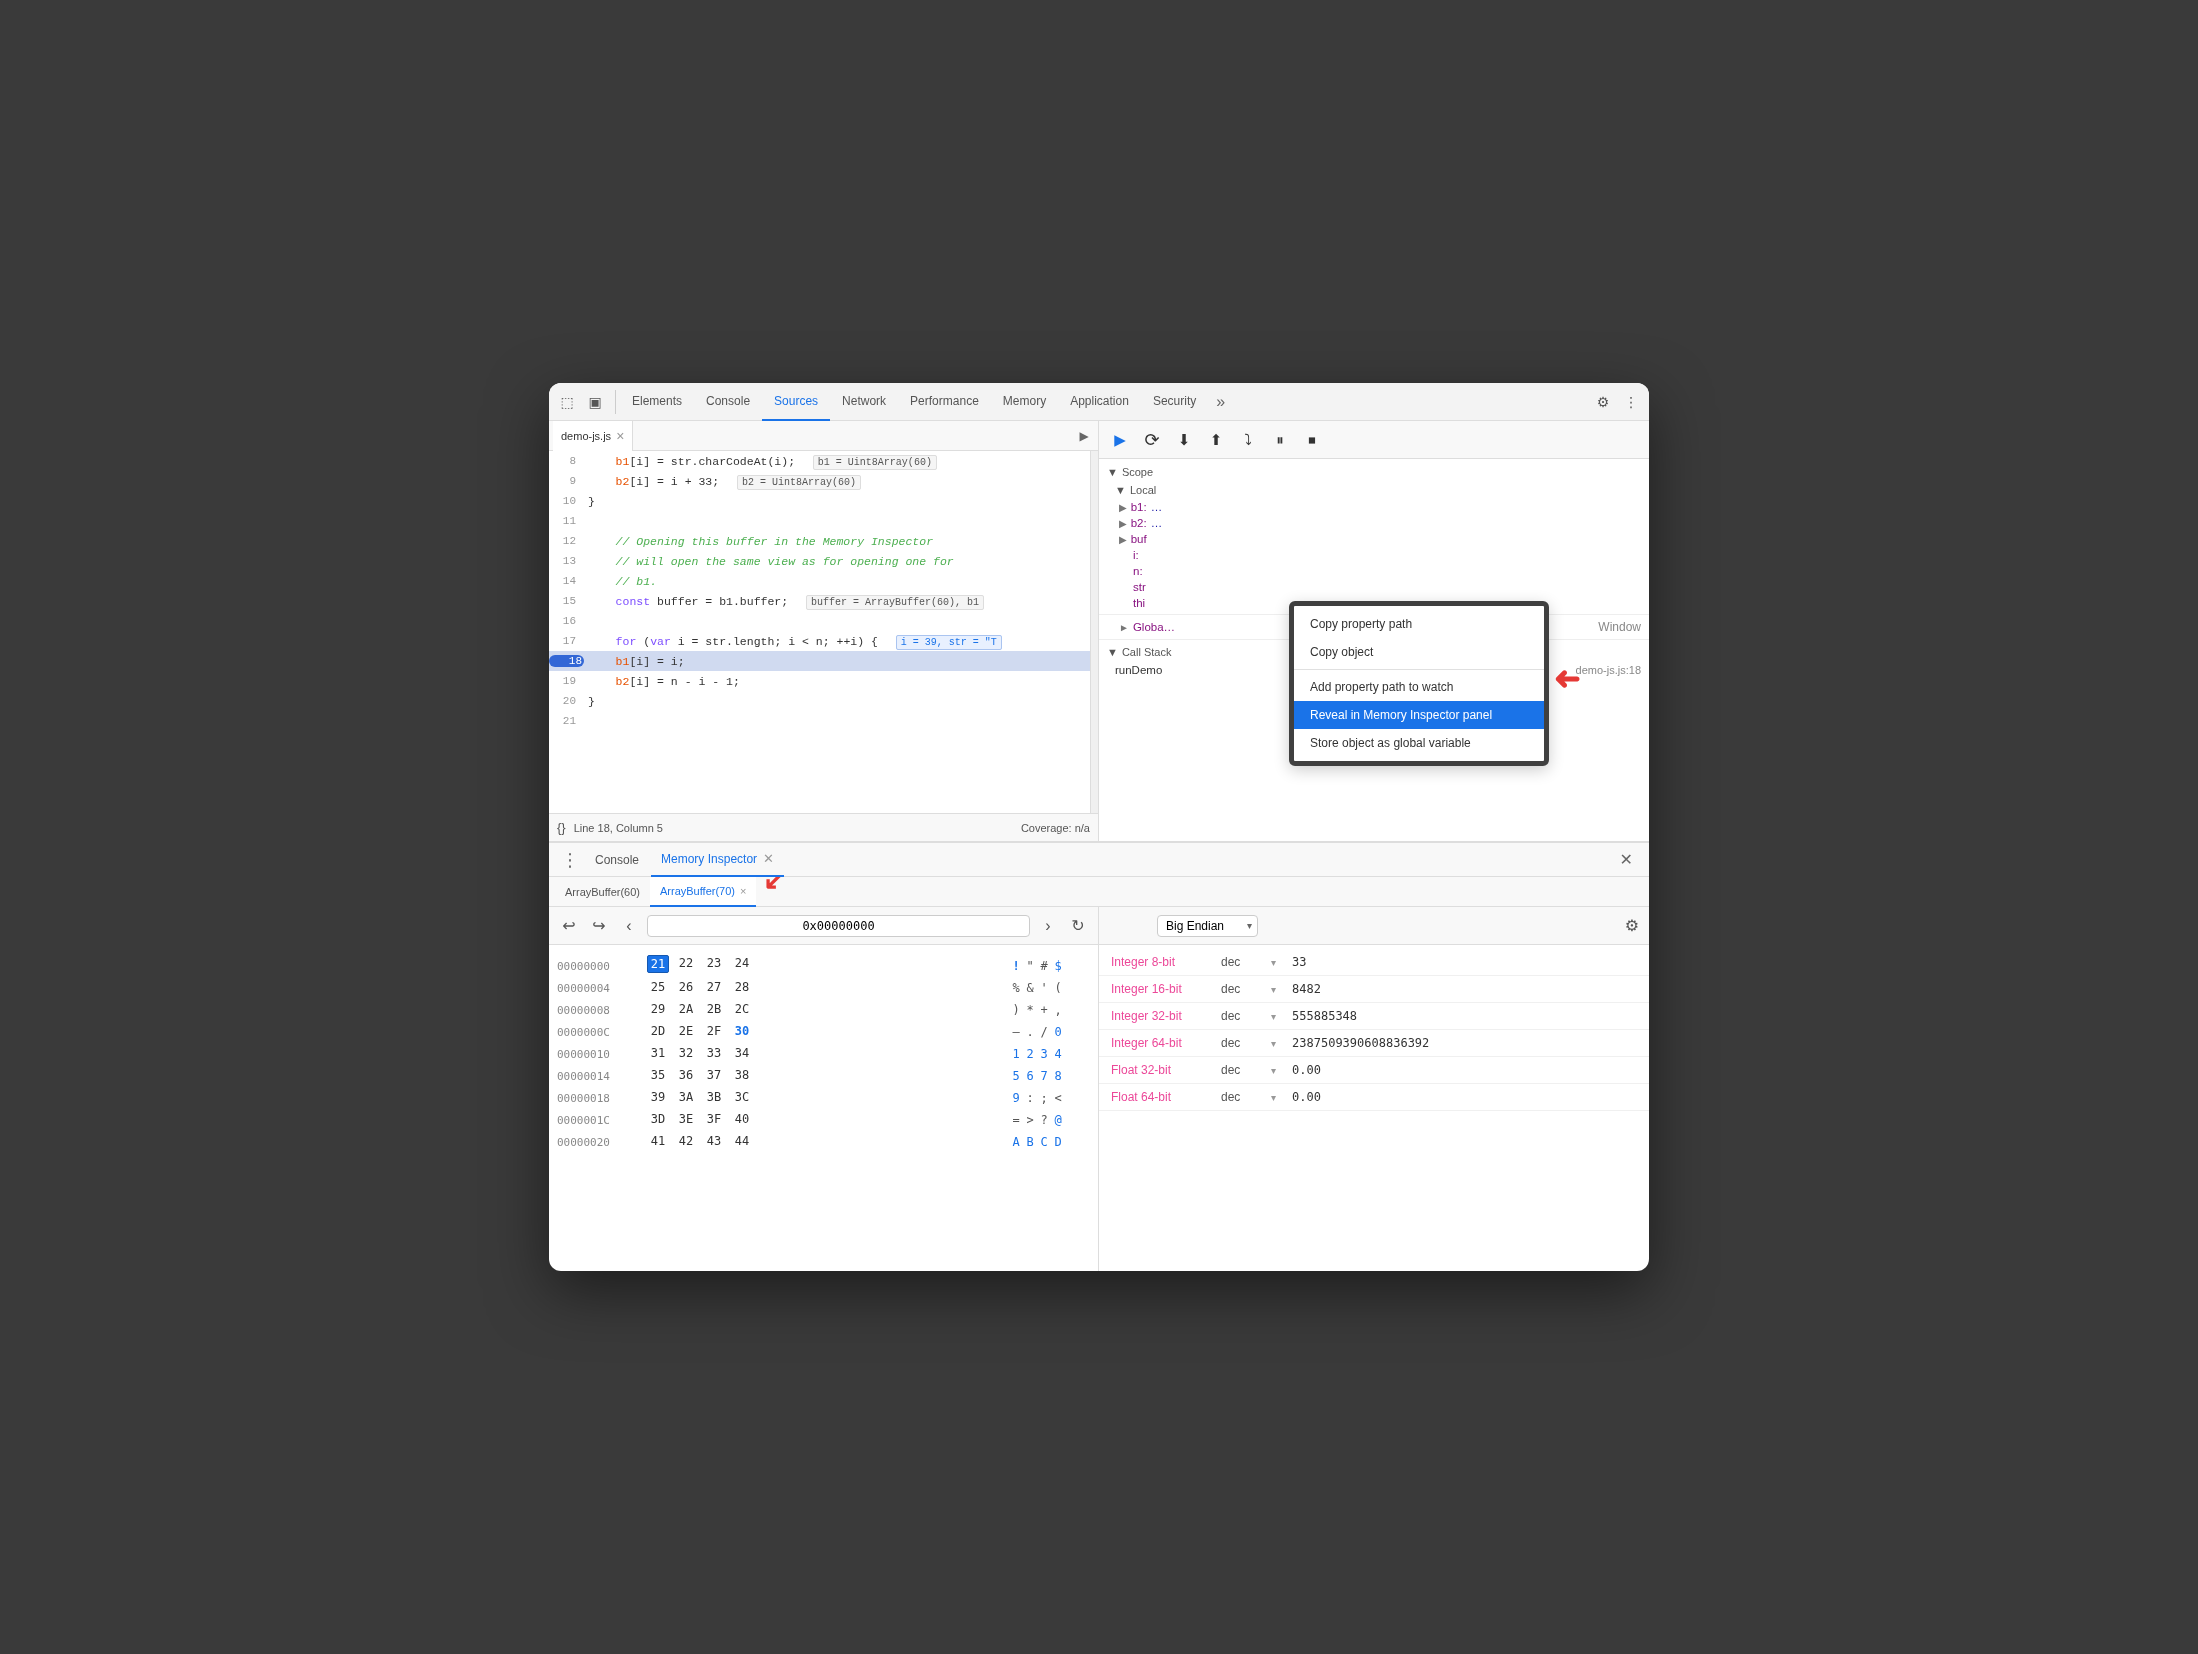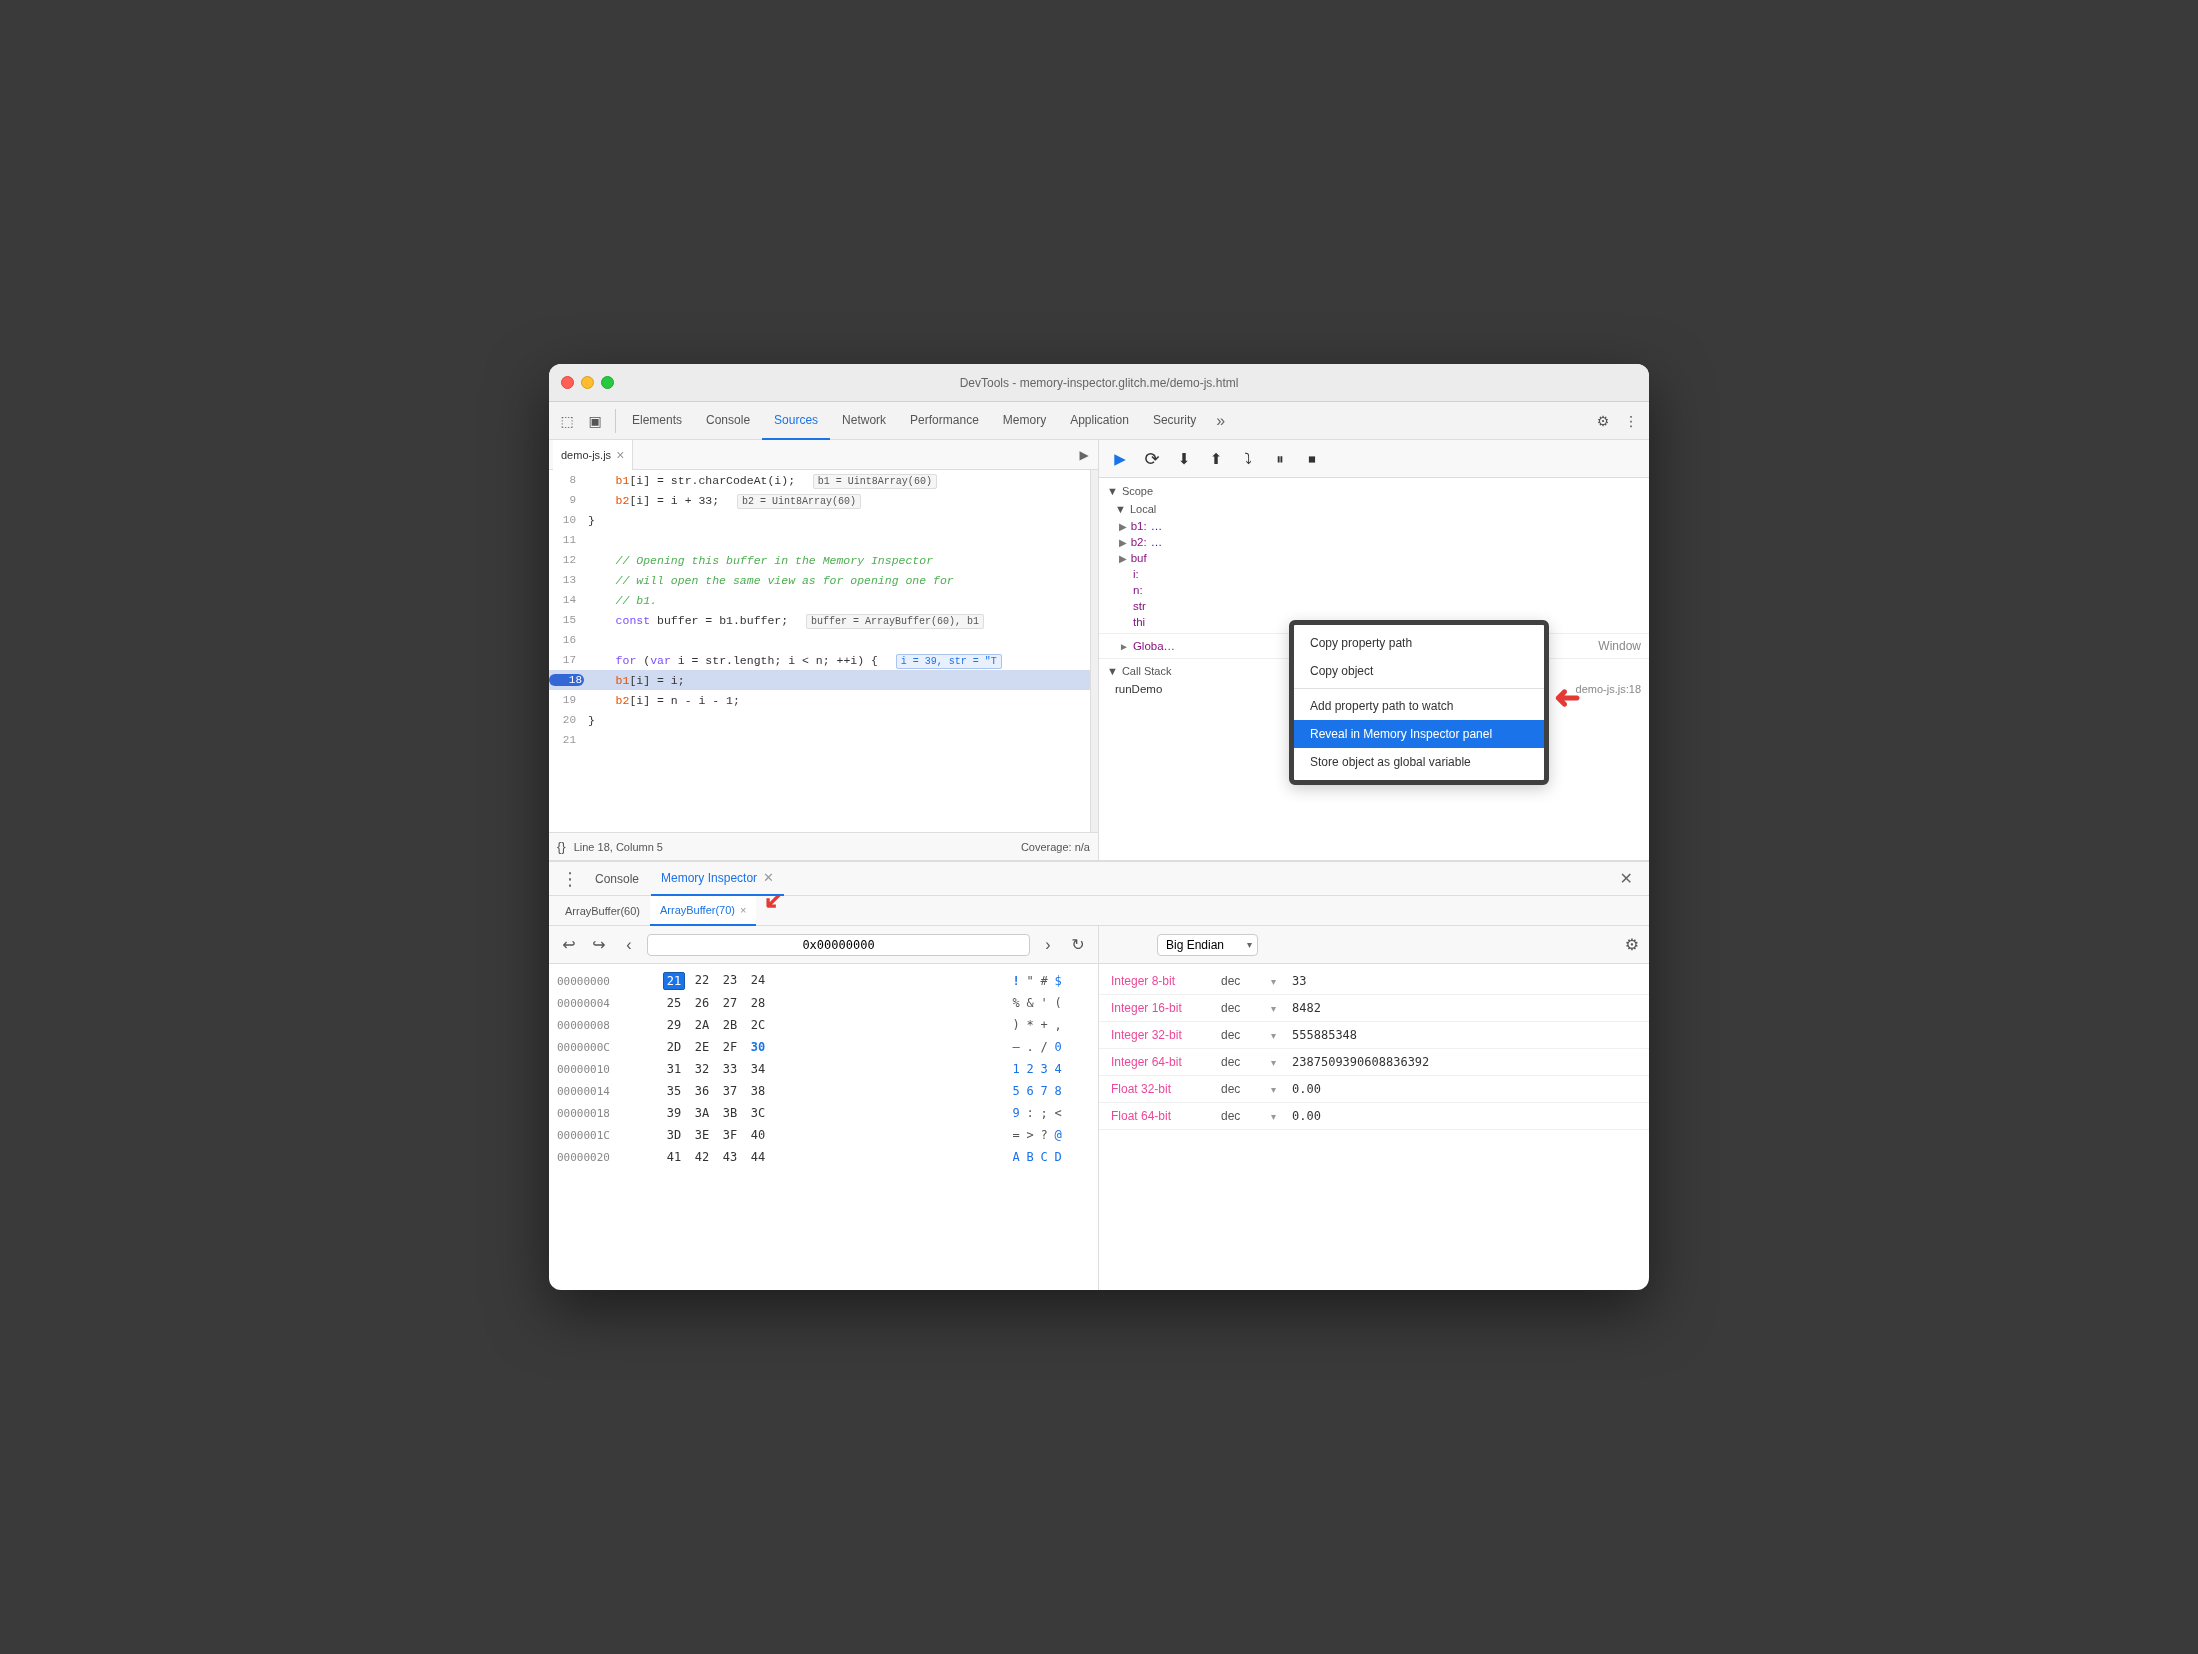--- a/index.html
+++ b/index.html
@@ -448,23 +448,23 @@
     }
     .hex-grid {
       flex: 1;
       overflow-y: auto;
       padding: 6px 8px;
       font-family: 'Menlo', 'Monaco', monospace;
       font-size: 12px;
     }
     .hex-row {
       display: flex;
-      align-items: center;
+      align-items: flex-end;
       height: 22px;
-      gap: 16px;
+      gap: 0;
     }
     .hex-addr {
       color: #888;
       min-width: 90px;
       font-size: 11px;
     }
     .hex-bytes {
       display: flex;
       gap: 6px;
       flex: 1;
@@ -600,28 +600,20 @@
       height: 1px;
       background: #eee;
       margin: 3px 0;
     }
   </style>
 </head>
 <body>
 
 <div class="window">
 
-  <div class="title-bar">
-    <div class="traffic-lights">
-      <div class="traffic-light tl-red"></div>
-      <div class="traffic-light tl-yellow"></div>
-      <div class="traffic-light tl-green"></div>
-    </div>
-    <span class="title-text">DevTools - memory-inspector.glitch.me/demo-js.html</span>
-  </div>
 
   <div class="devtools-tabs">
     <div class="dt-nav-icons">
       <div class="dt-nav-icon">⬚</div>
       <div class="dt-nav-icon">▣</div>
     </div>
     <div class="dt-tab">Elements</div>
     <div class="dt-tab">Console</div>
     <div class="dt-tab active">Sources</div>
     <div class="dt-tab">Network</div>

